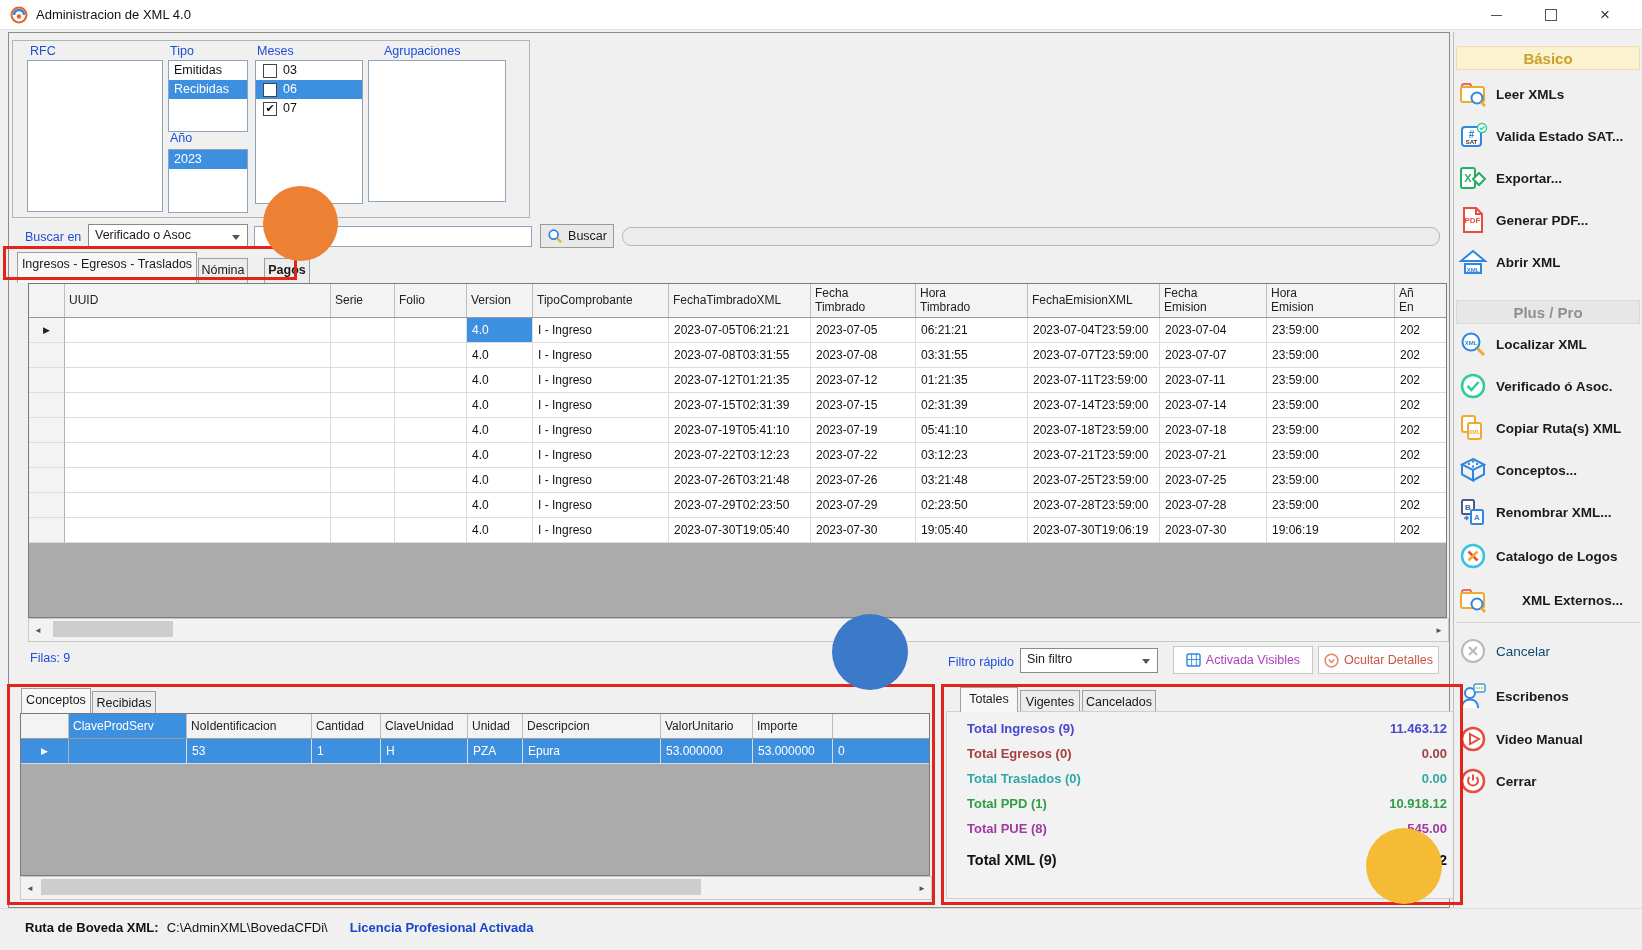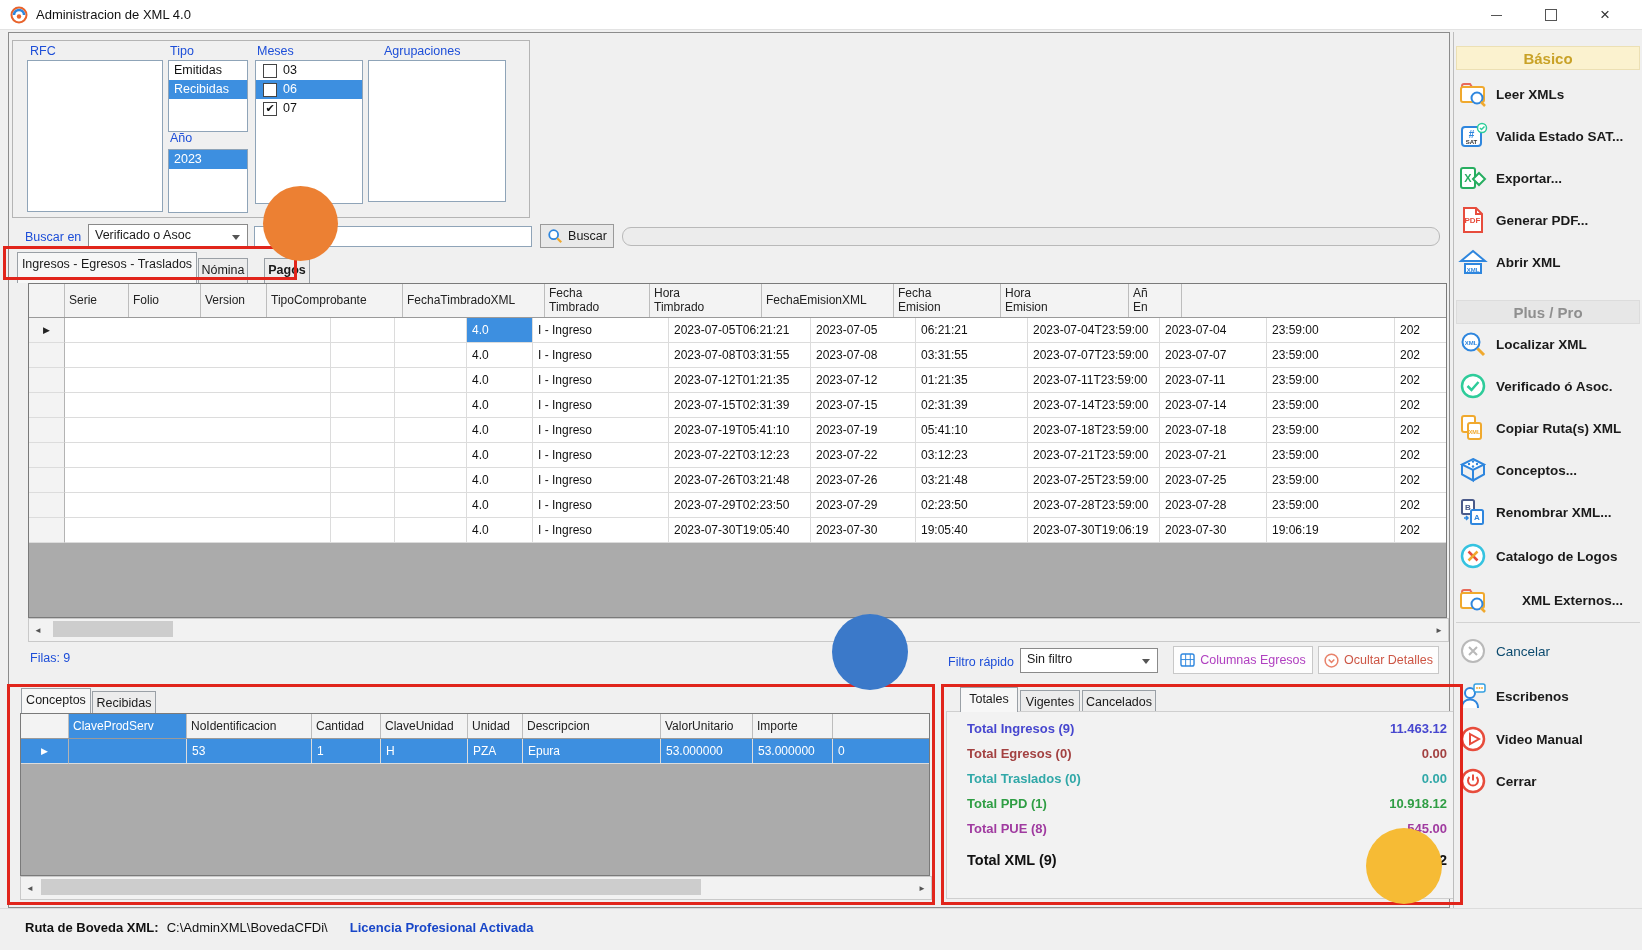--- a/index.html
+++ b/index.html
@@ -145,20 +145,21 @@
   </div>
   <div class="abs progress" style="left:622px;top:227px;width:818px;height:19px;"></div>
 
   <div class="abs xtab active" style="left:17px;top:252px;width:180px;height:31px;">Ingresos - Egresos - Traslados</div>
   <div class="abs xtab" style="left:198px;top:258px;width:50px;height:25px;">Nómina</div>
   <div class="abs xtab" style="left:264px;top:258px;width:46px;height:25px;font-weight:bold;">Pagos</div>
 
   <div class="abs gridwrap" style="left:28px;top:283px;width:1419px;height:335px;">
     <div class="g-header" id="ggrid-head">
         <div class="g-h" style="width: 36px;"></div>
+        <div class="g-h" style="width: 266px;">UUID</div>
         <div class="g-h" style="width: 64px;">Serie</div>
         <div class="g-h" style="width: 72px;">Folio</div>
         <div class="g-h" style="width: 66px;">Version</div>
         <div class="g-h" style="width: 136px;">TipoComprobante</div>
         <div class="g-h" style="width: 142px;">FechaTimbradoXML</div>
         <div class="g-h" style="width: 105px;">
           <span>Fecha</span>
           <span>Timbrado</span>
         </div>
         <div class="g-h" style="width: 112px;">
@@ -328,21 +329,21 @@
   <div class="abs combo" style="left:1020px;top:648px;width:138px;height:25px;">
     <span>Sin filtro</span>
   </div>
   <div class="abs btn" style="left:1173px;top:646px;width:140px;height:28px;background:#fdfdfd;border-color:#c8c8c8;color:#b040c0;">
     <svg width="15" height="14" viewBox="0 0 16 15">
         <rect x="1" y="1" width="14" height="13" rx="2" fill="#fff" stroke="#2e86de" stroke-width="1.5"></rect>
         <line x1="6" y1="1" x2="6" y2="14" stroke="#2e86de"></line>
         <line x1="11" y1="1" x2="11" y2="14" stroke="#2e86de"></line>
         <line x1="1" y1="7" x2="15" y2="7" stroke="#2e86de"></line>
       </svg>
-    <span>Columnas Egresos</span>
+    <span>Activada Visibles</span>
   </div>
   <div class="abs btn" style="left:1318px;top:646px;width:121px;height:28px;background:#fdfdfd;border-color:#c8c8c8;color:#cc5544;">
     <svg width="15" height="15" viewBox="0 0 16 16">
         <circle cx="8" cy="8" r="6.8" fill="#fff" stroke="#e8826a" stroke-width="1.6"></circle>
         <path d="M5 7 l3 3 3-3" fill="none" stroke="#e8826a" stroke-width="1.6"></path>
       </svg>
     <span>Ocultar Detalles</span>
   </div>
 
   <div class="abs xtab active" style="left:21px;top:688px;width:70px;height:25px;">Conceptos</div>

